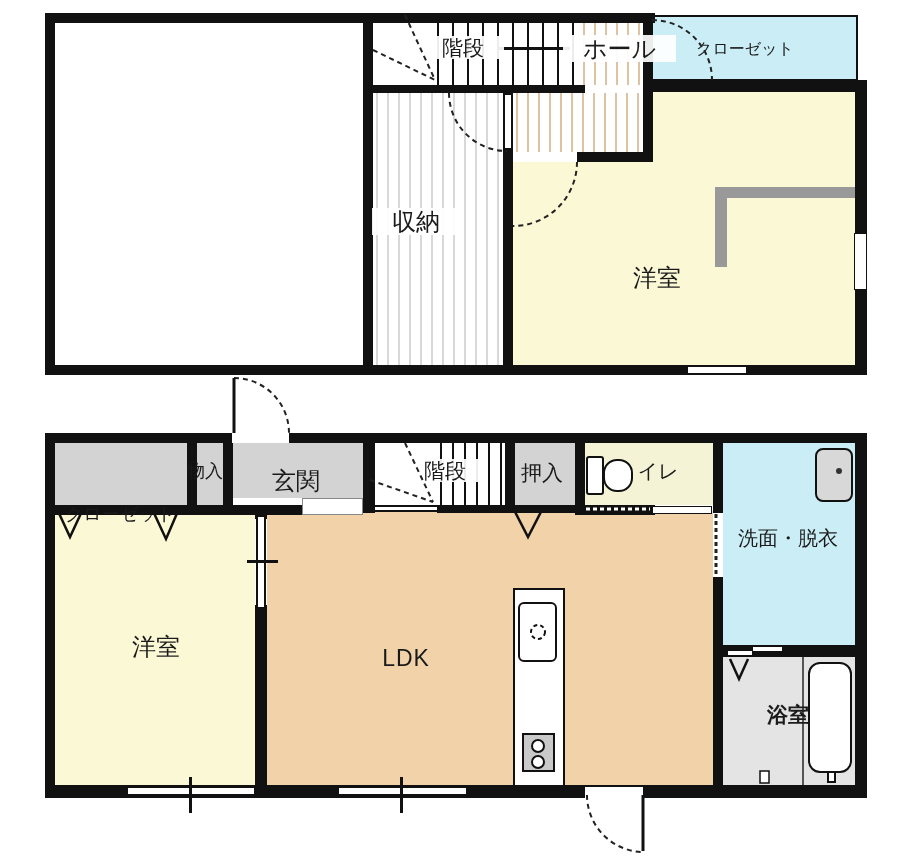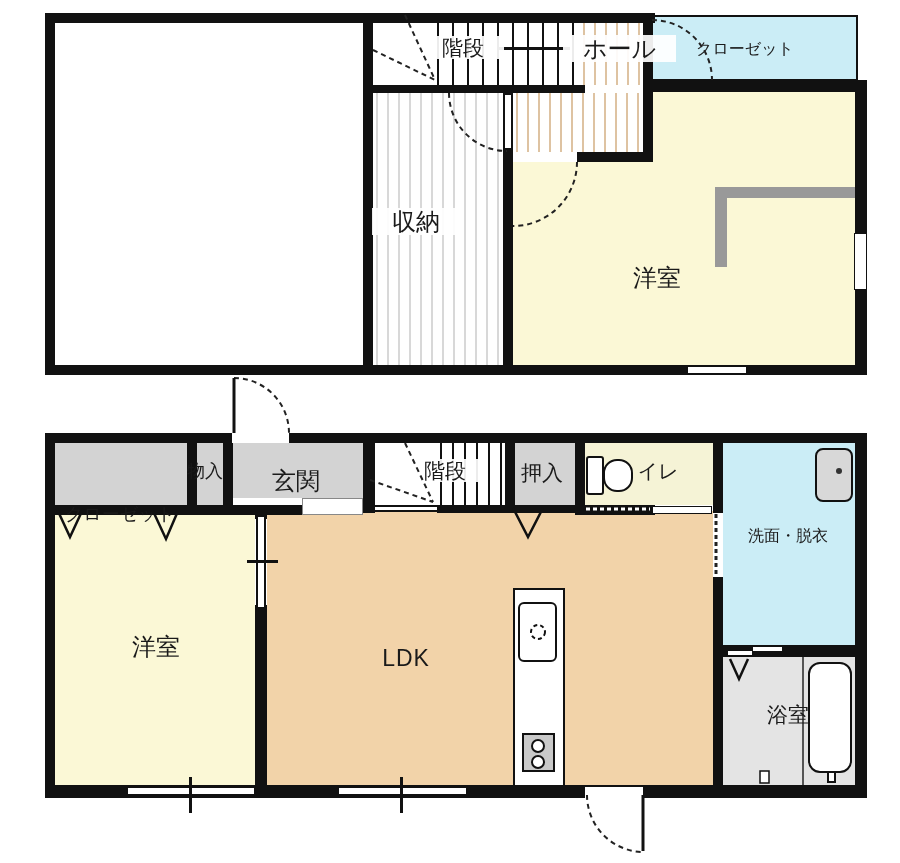--- a/index.html
+++ b/index.html
@@ -121,24 +121,24 @@
 
   <div class="fixture" style="left:808px;top:662px;width:44px;height:111px;border-radius:12px;z-index:41;"></div>
   <div class="fixture" style="left:827px;top:771px;width:9px;height:12px;z-index:42;"></div>
 
   <div class="label" style="left:58px;top:466px;width:124px;font-size:18px;margin-top:39px;">クローゼット</div>
   <div class="label" style="left:172px;top:462px;width:66px;font-size:18px;">物入</div>
   <div class="label" style="left:246px;top:461px;width:100px;font-size:24px;margin-top:7px;">玄関</div>
   <div class="label" style="left:404px;top:460px;width:64px;font-size:21px;"><span class="halo">階段</span></div>
   <div class="label" style="left:492px;top:462px;width:100px;font-size:21px;">押入</div>
   <div class="label" style="left:598px;top:461px;width:100px;font-size:20px;">トイレ</div>
-  <div class="label" style="left:718px;top:528px;width:140px;font-size:16px;">洗面・脱衣</div>
+  <div class="label" style="left:718px;top:528px;width:140px;font-size:20px;">洗面・脱衣</div>
   <div class="label" style="left:96px;top:634px;width:120px;font-size:24px;">洋室</div>
   <div class="label" style="left:346px;top:646px;width:120px;font-size:23px;letter-spacing:1px;">LDK</div>
-  <div class="label" style="left:738px;top:704px;width:100px;font-size:21px;">浴室</div>
+  <div class="label" style="left:738px;top:704px;width:100px;font-size:21px;font-weight:bold;">浴室</div>
 
   <svg class="overlay" width="900" height="863" viewBox="0 0 900 863">
 
     <g stroke="#222" stroke-width="2" stroke-dasharray="5 4" fill="none">
       <path d="M 373 50 L 435 80"></path>
       <path d="M 405 15 L 435 80"></path>
 
       <path d="M 405 443 L 433 502"></path>
       <path d="M 370 480 L 433 502"></path>
     </g>

